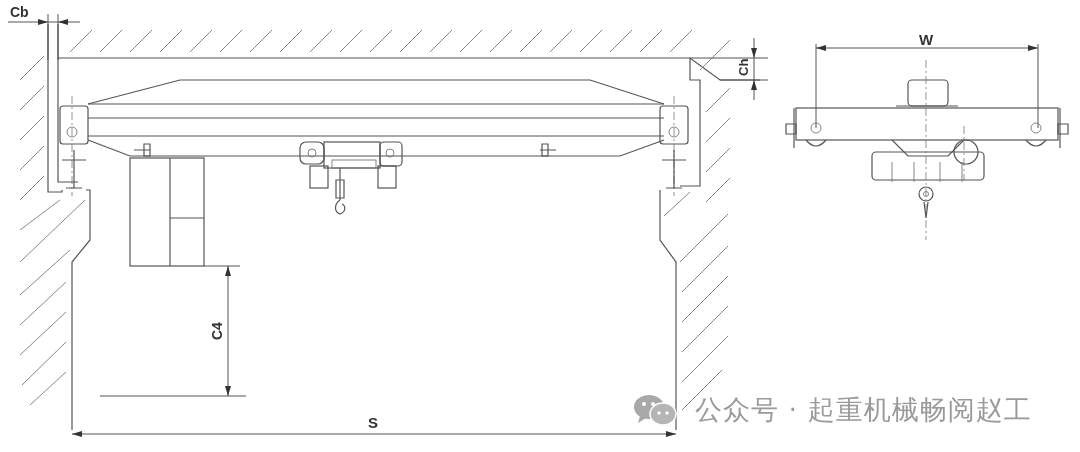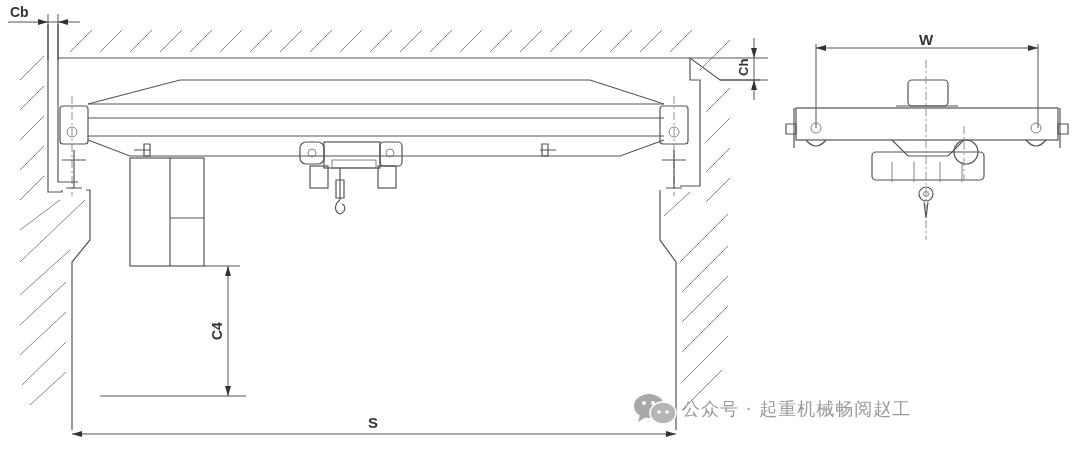--- a/index.html
+++ b/index.html
@@ -4,21 +4,21 @@
 <style>
   html, body { margin: 0; padding: 0; background: #ffffff; }
   body { width: 1080px; height: 452px; overflow: hidden; position: relative; font-family: "Liberation Sans", sans-serif; }
   svg { position: absolute; left: 0; top: 0; }
   .ln { stroke: #555; stroke-width: 1.2; fill: none; }
   .thin { stroke: #777; stroke-width: 0.9; fill: none; }
   .hatch { stroke: #888; stroke-width: 1; }
   .dash { stroke: #777; stroke-width: 0.8; stroke-dasharray: 8 3 2 3; fill: none; }
   .dim { stroke: #555; stroke-width: 1; }
   .lbl { font-family: "Liberation Sans", sans-serif; font-weight: bold; fill: #333; }
-  .wm { position: absolute; left: 632px; top: 392px; display: flex; align-items: center; gap: 4px; color: #9a9a9a; font-family: "DejaVu Sans", sans-serif; font-size: 18px; letter-spacing: 1px; }
+  .wm { position: absolute; left: 632px; top: 392px; display: flex; align-items: center; gap: 17px; color: #9a9a9a; font-family: "DejaVu Sans", sans-serif; font-size: 27px; letter-spacing: 1px; }
   .wm-icon { width: 46px; height: 34px; position: relative; }
 </style>
 </head>
 <body>
 
 <svg width="1080" height="452" viewBox="0 0 1080 452">
   <defs>
     <marker id="arr" markerWidth="8" markerHeight="8" refX="7" refY="4" orient="auto">
       <path d="M0,1 L8,4 L0,7 z" fill="#333"></path>
     </marker>

